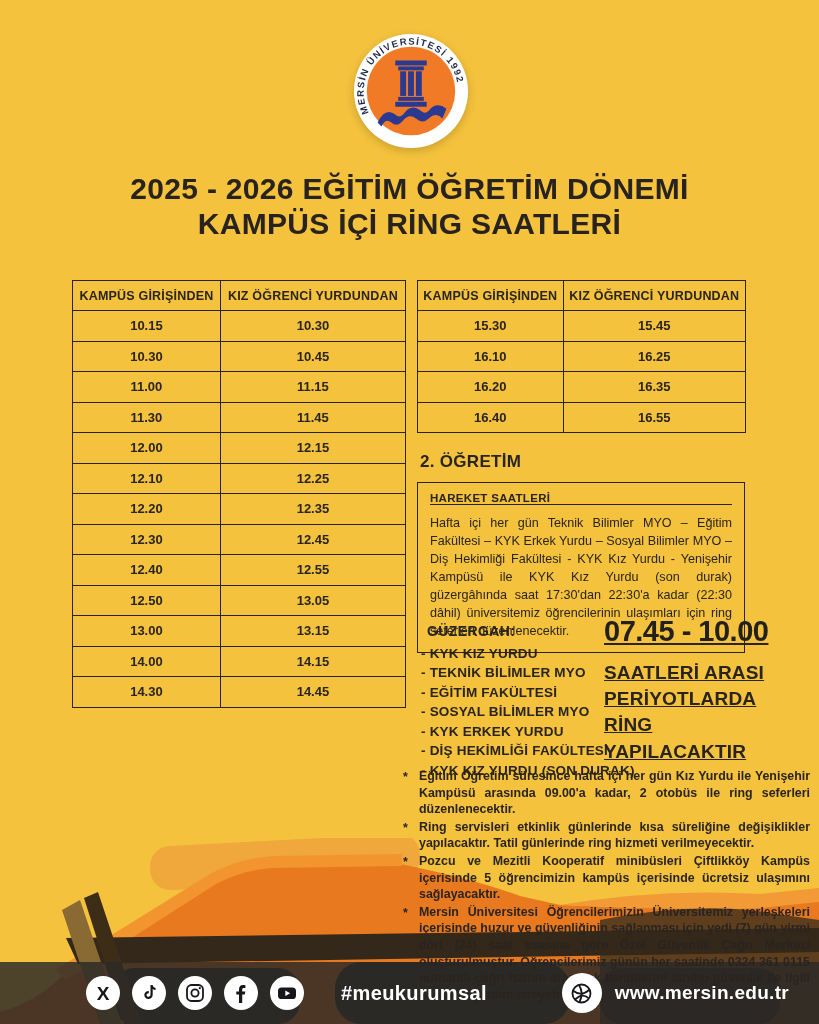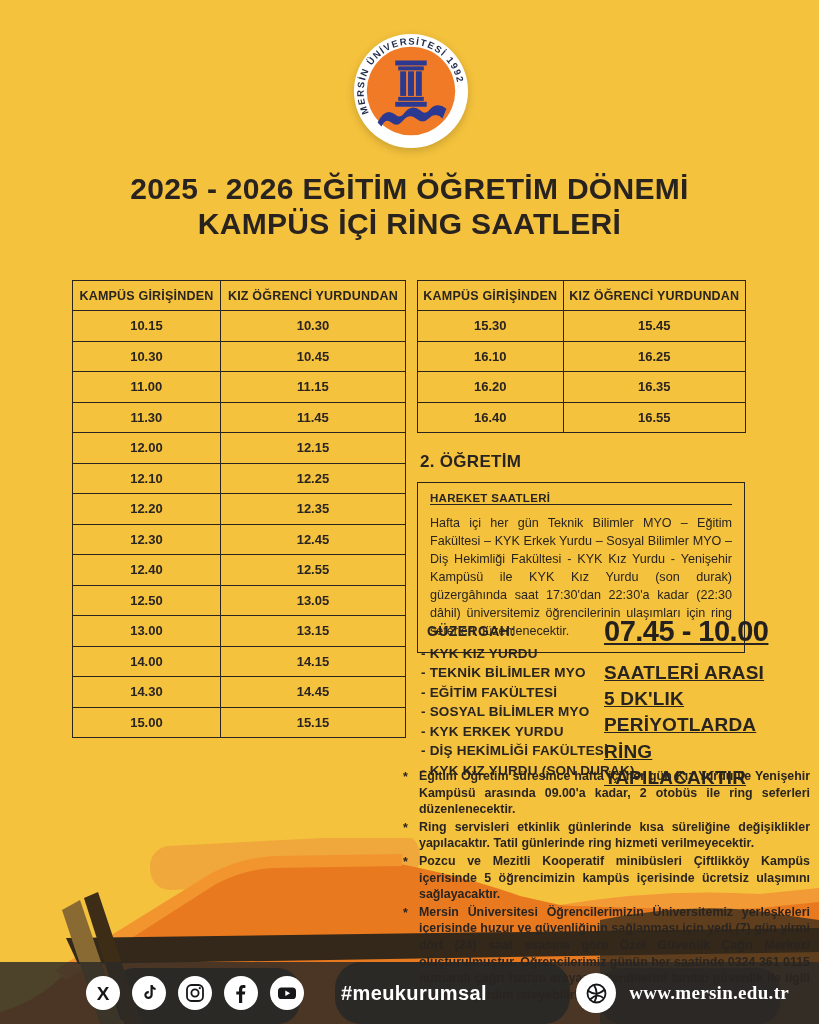--- a/index.html
+++ b/index.html
@@ -45,21 +45,21 @@
   
   .footer-bar{position:absolute;left:0;top:962px;width:819px;height:62px;
               background:rgba(44,42,39,0.84);z-index:2;}
   .footer-content{position:absolute;left:0;top:962px;width:819px;height:62px;z-index:3;
                   display:flex;align-items:center;padding:0 30px 0 86px;box-sizing:border-box;}
   .soc{width:34px;height:34px;border-radius:50%;background:#fff;margin-right:12px;
        display:flex;align-items:center;justify-content:center;flex:0 0 auto;}
   .soc svg{display:block;}
   .soc .ltr{font-weight:800;font-size:19px;color:#17171a;line-height:1;}
   .hashtag{margin-left:25px;color:#fff;font-size:20px;font-weight:700;letter-spacing:.4px;}
-  .site{margin-left:auto;display:flex;align-items:center;gap:13px;font-family:Liberation Serif, serif;}
+  .site{margin-left:auto;display:flex;align-items:center;gap:13px;}
   .globe-circle{width:40px;height:40px;border-radius:50%;background:#fff;
                 display:flex;align-items:center;justify-content:center;flex:0 0 auto;}
   .website{color:#fff;font-size:19px;font-weight:700;letter-spacing:.3px;}
 </style>
 </head>
 <body>
 
 <div class="poster">
 
   <div class="logo">
@@ -143,24 +143,20 @@
           <td>13.15</td>
         </tr>
       <tr>
           <td>14.00</td>
           <td>14.15</td>
         </tr>
       <tr>
           <td>14.30</td>
           <td>14.45</td>
         </tr>
-      <tr>
-          <td>15.00</td>
-          <td>15.15</td>
-        </tr>
     </tbody>
   </table>
 
   <table class="tbl tbl-right">
     <thead>
       <tr>
         <th>KAMPÜS GİRİŞİNDEN</th>
         <th>KIZ ÖĞRENCİ YURDUNDAN</th>
       </tr>
     </thead>
@@ -198,21 +194,20 @@
     <div class="route-item">- SOSYAL BİLİMLER MYO</div>
     <div class="route-item">- KYK ERKEK YURDU</div>
     <div class="route-item">- DİŞ HEKİMLİĞİ FAKÜLTESİ</div>
     <div class="route-item">- KYK KIZ YURDU (SON DURAK)</div>
   </div>
 
   <div class="period">
     <div class="period-time">07.45 - 10.00</div>
     <div class="period-lines">
       <div>SAATLERİ ARASI</div>
-      <div>5 DK'LIK</div>
       <div>PERİYOTLARDA</div>
       <div>RİNG YAPILACAKTIR</div>
     </div>
   </div>
 
   <div class="footnotes">
     <div class="footnote">
       <span class="fn-star">*</span>
       <span class="fn-text">Eğitim Öğretim süresince hafta içi her gün Kız Yurdu ile Yenişehir Kampüsü arasında 09.00'a kadar, 2 otobüs ile ring seferleri düzenlenecektir.</span>
     </div>

